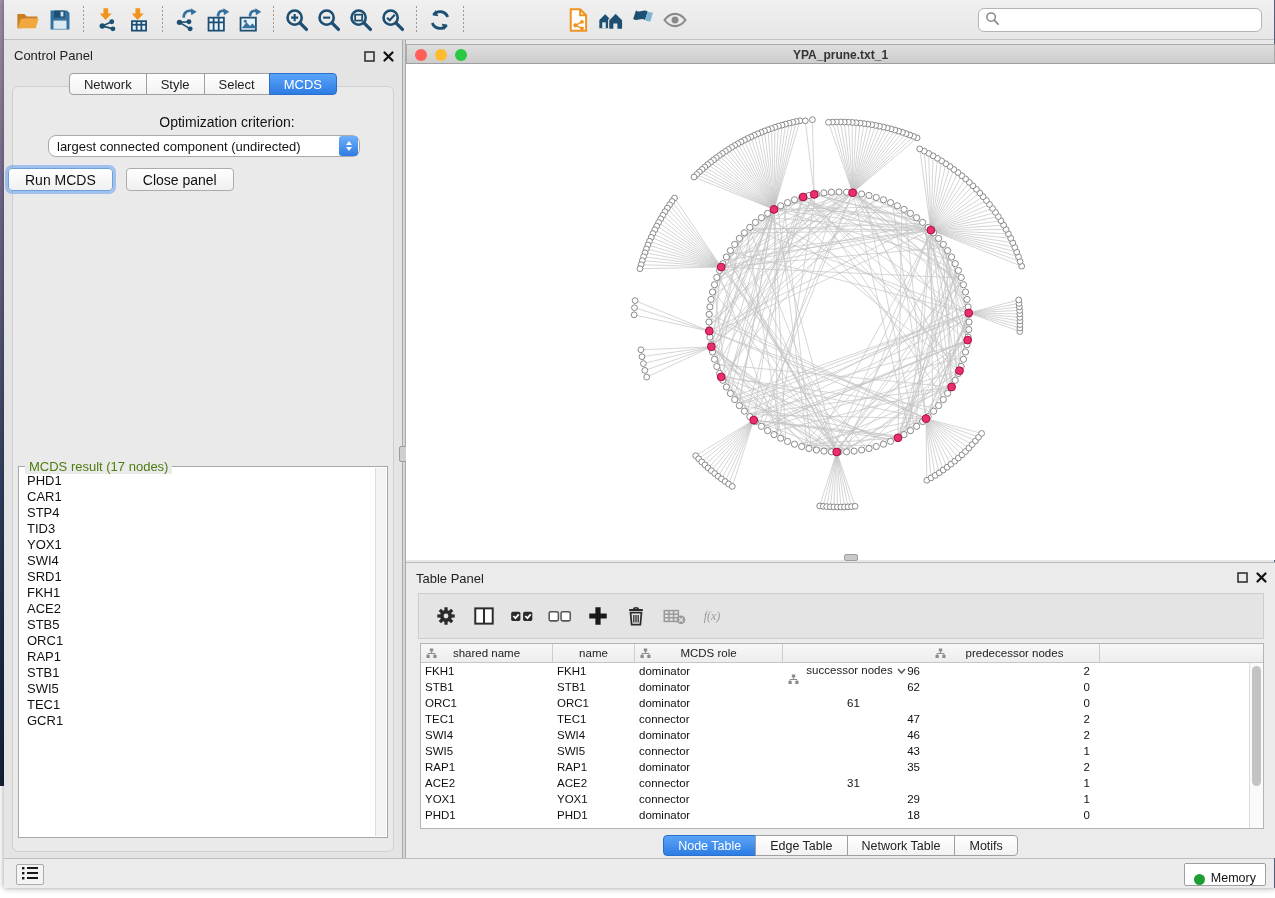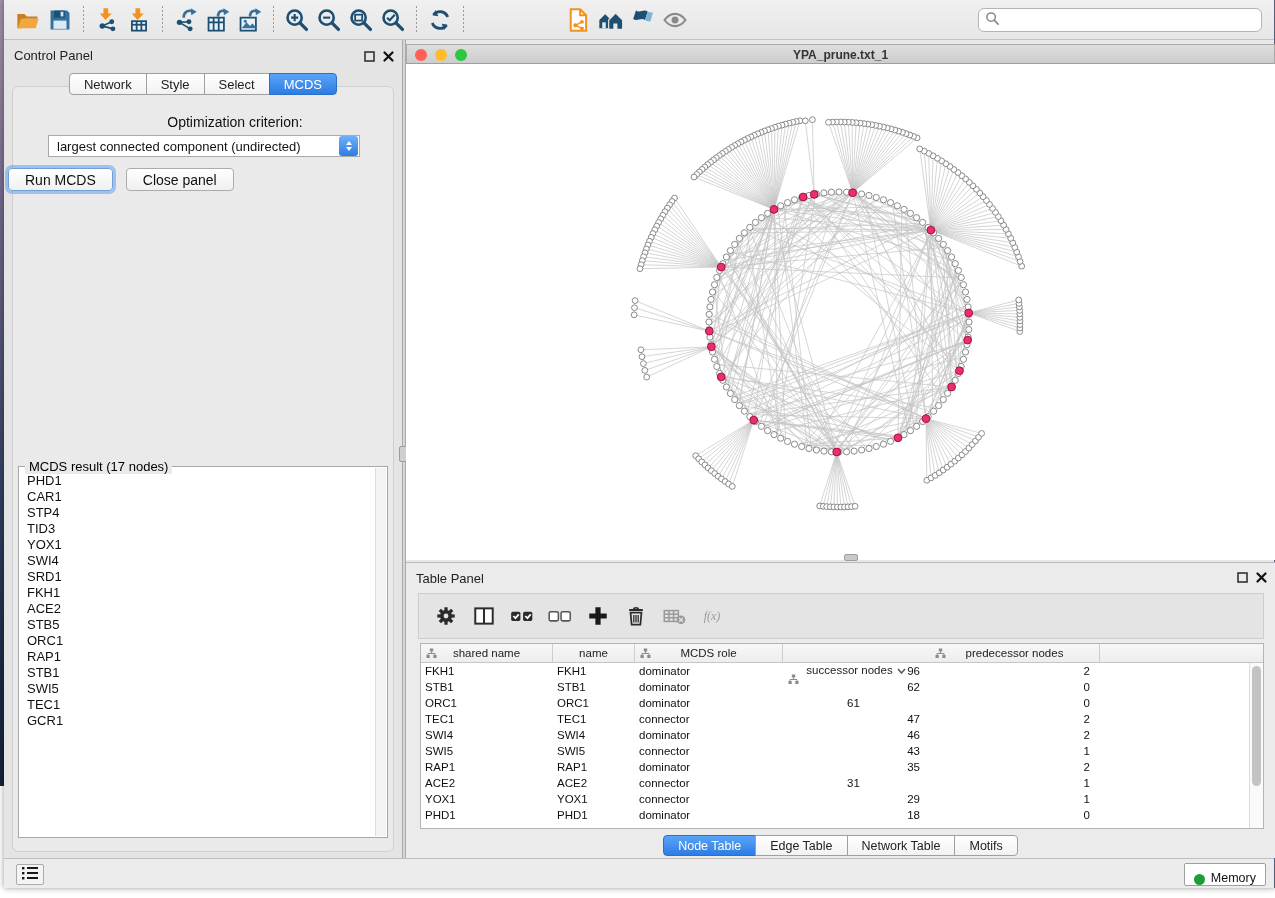--- a/index.html
+++ b/index.html
@@ -31,35 +31,35 @@
   .panel-icons { position:absolute; right:8px; top:8px; display:flex; gap:8px; align-items:center; }
   .cp-content { position:absolute; left:8px; top:46px; width:382px; height:766px; background:#eaeaea;
     border:1px solid #cfcfcf; border-radius:6px; }
   .tabs-row { position:absolute; left:0; top:33px; width:100%; display:flex; justify-content:center; z-index:3; }
   .seg { display:flex; }
   .seg .tab { height:22px; padding:0 14px; font-size:13px; color:#222; background:linear-gradient(#ffffff,#f2f2f2);
     border:1px solid #9f9f9f; margin-left:-1px; display:flex; align-items:center; justify-content:center; }
   .seg .tab:first-child { border-radius:4px 0 0 4px; margin-left:0; }
   .seg .tab:last-child { border-radius:0 4px 4px 0; }
   .seg .tab.sel { background:linear-gradient(#5aa4f8,#2d7ce4); color:#fff; border-color:#2a6fcc; }
-  .opt-label { position:absolute; left:16px; top:74px; width:100%; text-align:center; font-size:14px; color:#111;padding-left:32px; }
+  .opt-label { position:absolute; left:8px; top:74px; width:100%; text-align:center; font-size:14px; color:#111;padding-left:32px; }
   .dropdown { position:absolute; left:44px; top:95px; width:312px; height:22px; background:#fff;
-    border:1px solid #a9a9a9; border-radius:0; display:flex; align-items:center; }
+    border:1px solid #a9a9a9; border-radius:8px; display:flex; align-items:center; }
   .dropdown .dd-text { flex:1; font-size:13px; color:#111; padding-left:8px; white-space:nowrap; overflow:hidden; }
   .dd-stepper { width:19px; height:20px; border-radius:3px; margin-right:1px; background:linear-gradient(#6fb0f9,#2d7ce4);
     display:flex; flex-direction:column; align-items:center; justify-content:center; gap:2px; }
   .dd-up { width:0; height:0; border-left:3.5px solid transparent; border-right:3.5px solid transparent; border-bottom:4px solid #fff; }
   .dd-down { width:0; height:0; border-left:3.5px solid transparent; border-right:3.5px solid transparent; border-top:4px solid #fff; }
   .btn-row { position:absolute; left:4px; top:128px; width:100%; display:flex; justify-content:flex-start; gap:13px; }
   .mac-btn { height:23px; padding:0 16px; font-size:14px; color:#111; background:linear-gradient(#ffffff,#f0f0f0);
     border:1px solid #ababab; border-radius:4px; display:flex; align-items:center; }
   .mac-btn.focus { box-shadow:0 0 0 3px rgba(110,165,240,.6); border-color:#6ea0d8; }
   .result-box { position:absolute; left:14px; top:426px; width:370px; height:372px; background:#fff;
     border:1px solid #a8a8a8; }
-  .result-legend { position:absolute; left:6px; top:-8px; background:#eaeaea; padding:0 4px; font-size:13px; color:#000000; }
+  .result-legend { position:absolute; left:6px; top:-8px; background:#eaeaea; padding:0 4px; font-size:13px; color:#4d7c0f; }
   .result-list { position:absolute; left:0; top:2px; width:356px; height:366px; overflow:hidden;
     font-size:13px; line-height:16px; color:#111; padding:4px 0 0 8px; }
   .result-scroll { position:absolute; right:1px; top:1px; width:11px; height:368px; background:#f4f4f4; border-left:1px solid #ddd; }
 
   
   .v-split { position:absolute; left:398px; top:0; width:4px; height:818px; background:#d6d6d6;
     border-left:1px solid #aaa; border-right:1px solid #aaa; }
   .v-handle { position:absolute; left:-4px; top:406px; width:11px; height:16px; background:#cfcfcf;
     border:1px solid #9d9d9d; border-radius:2px; }
 

